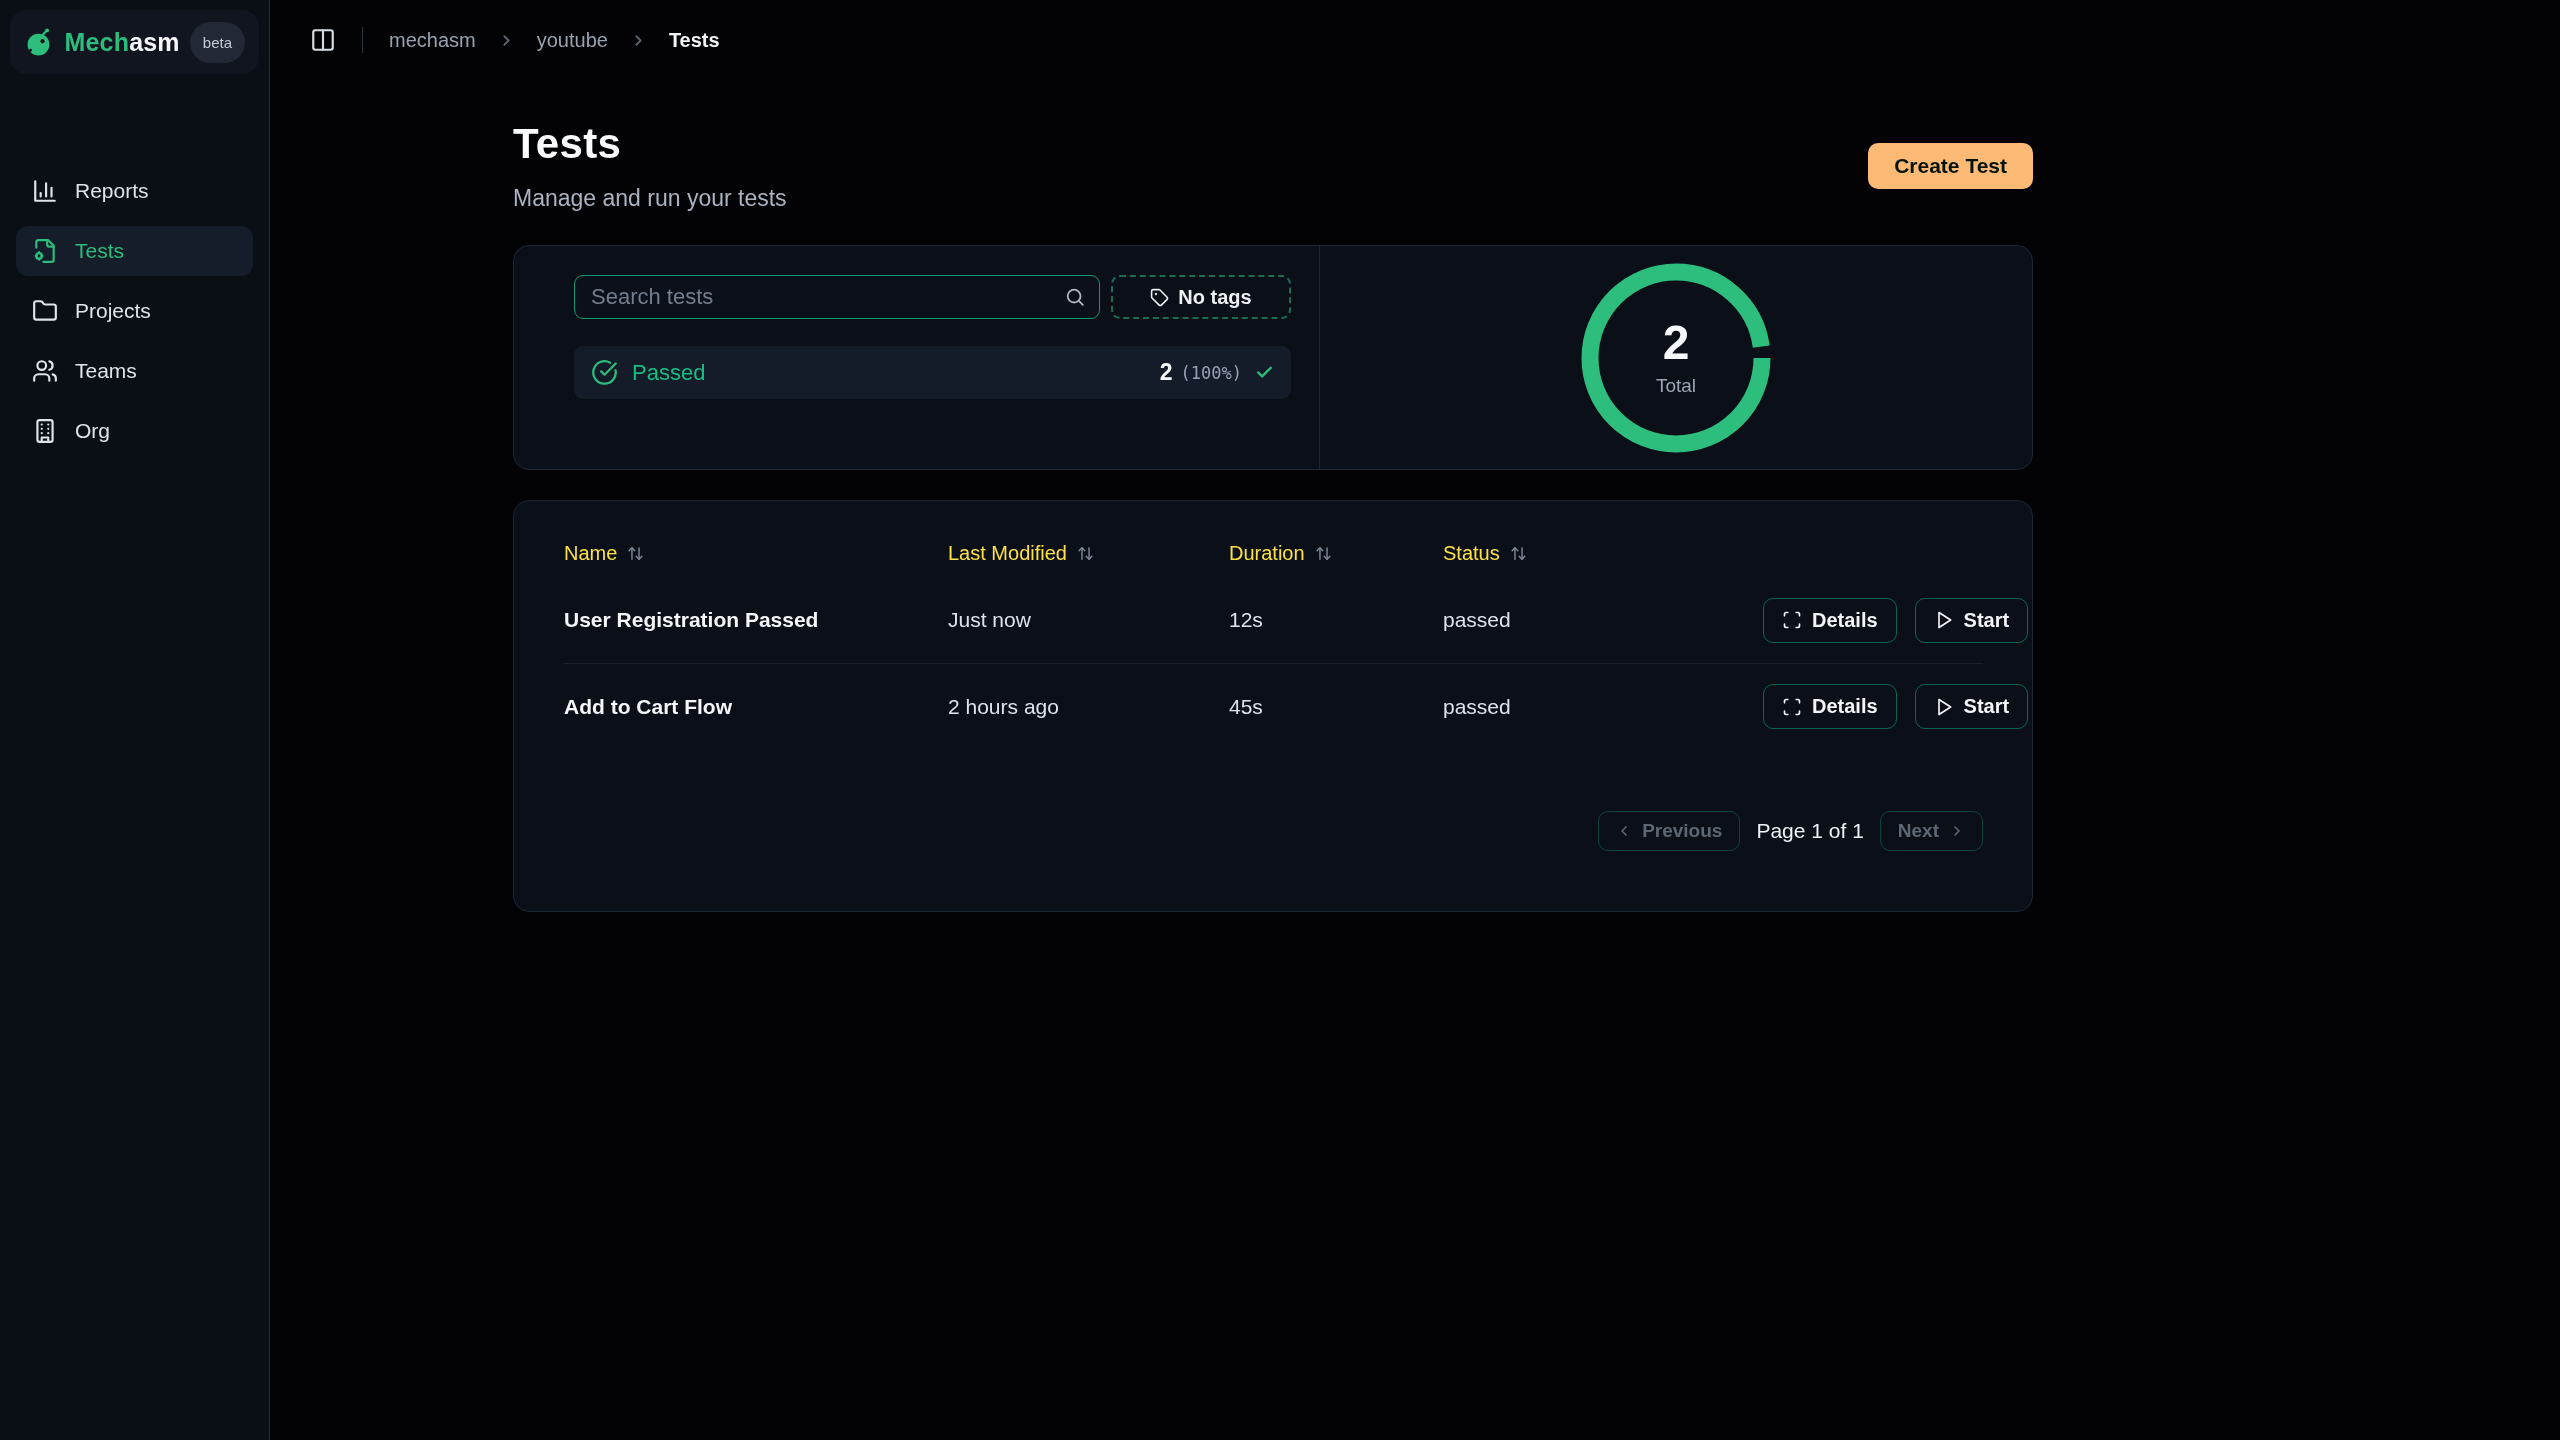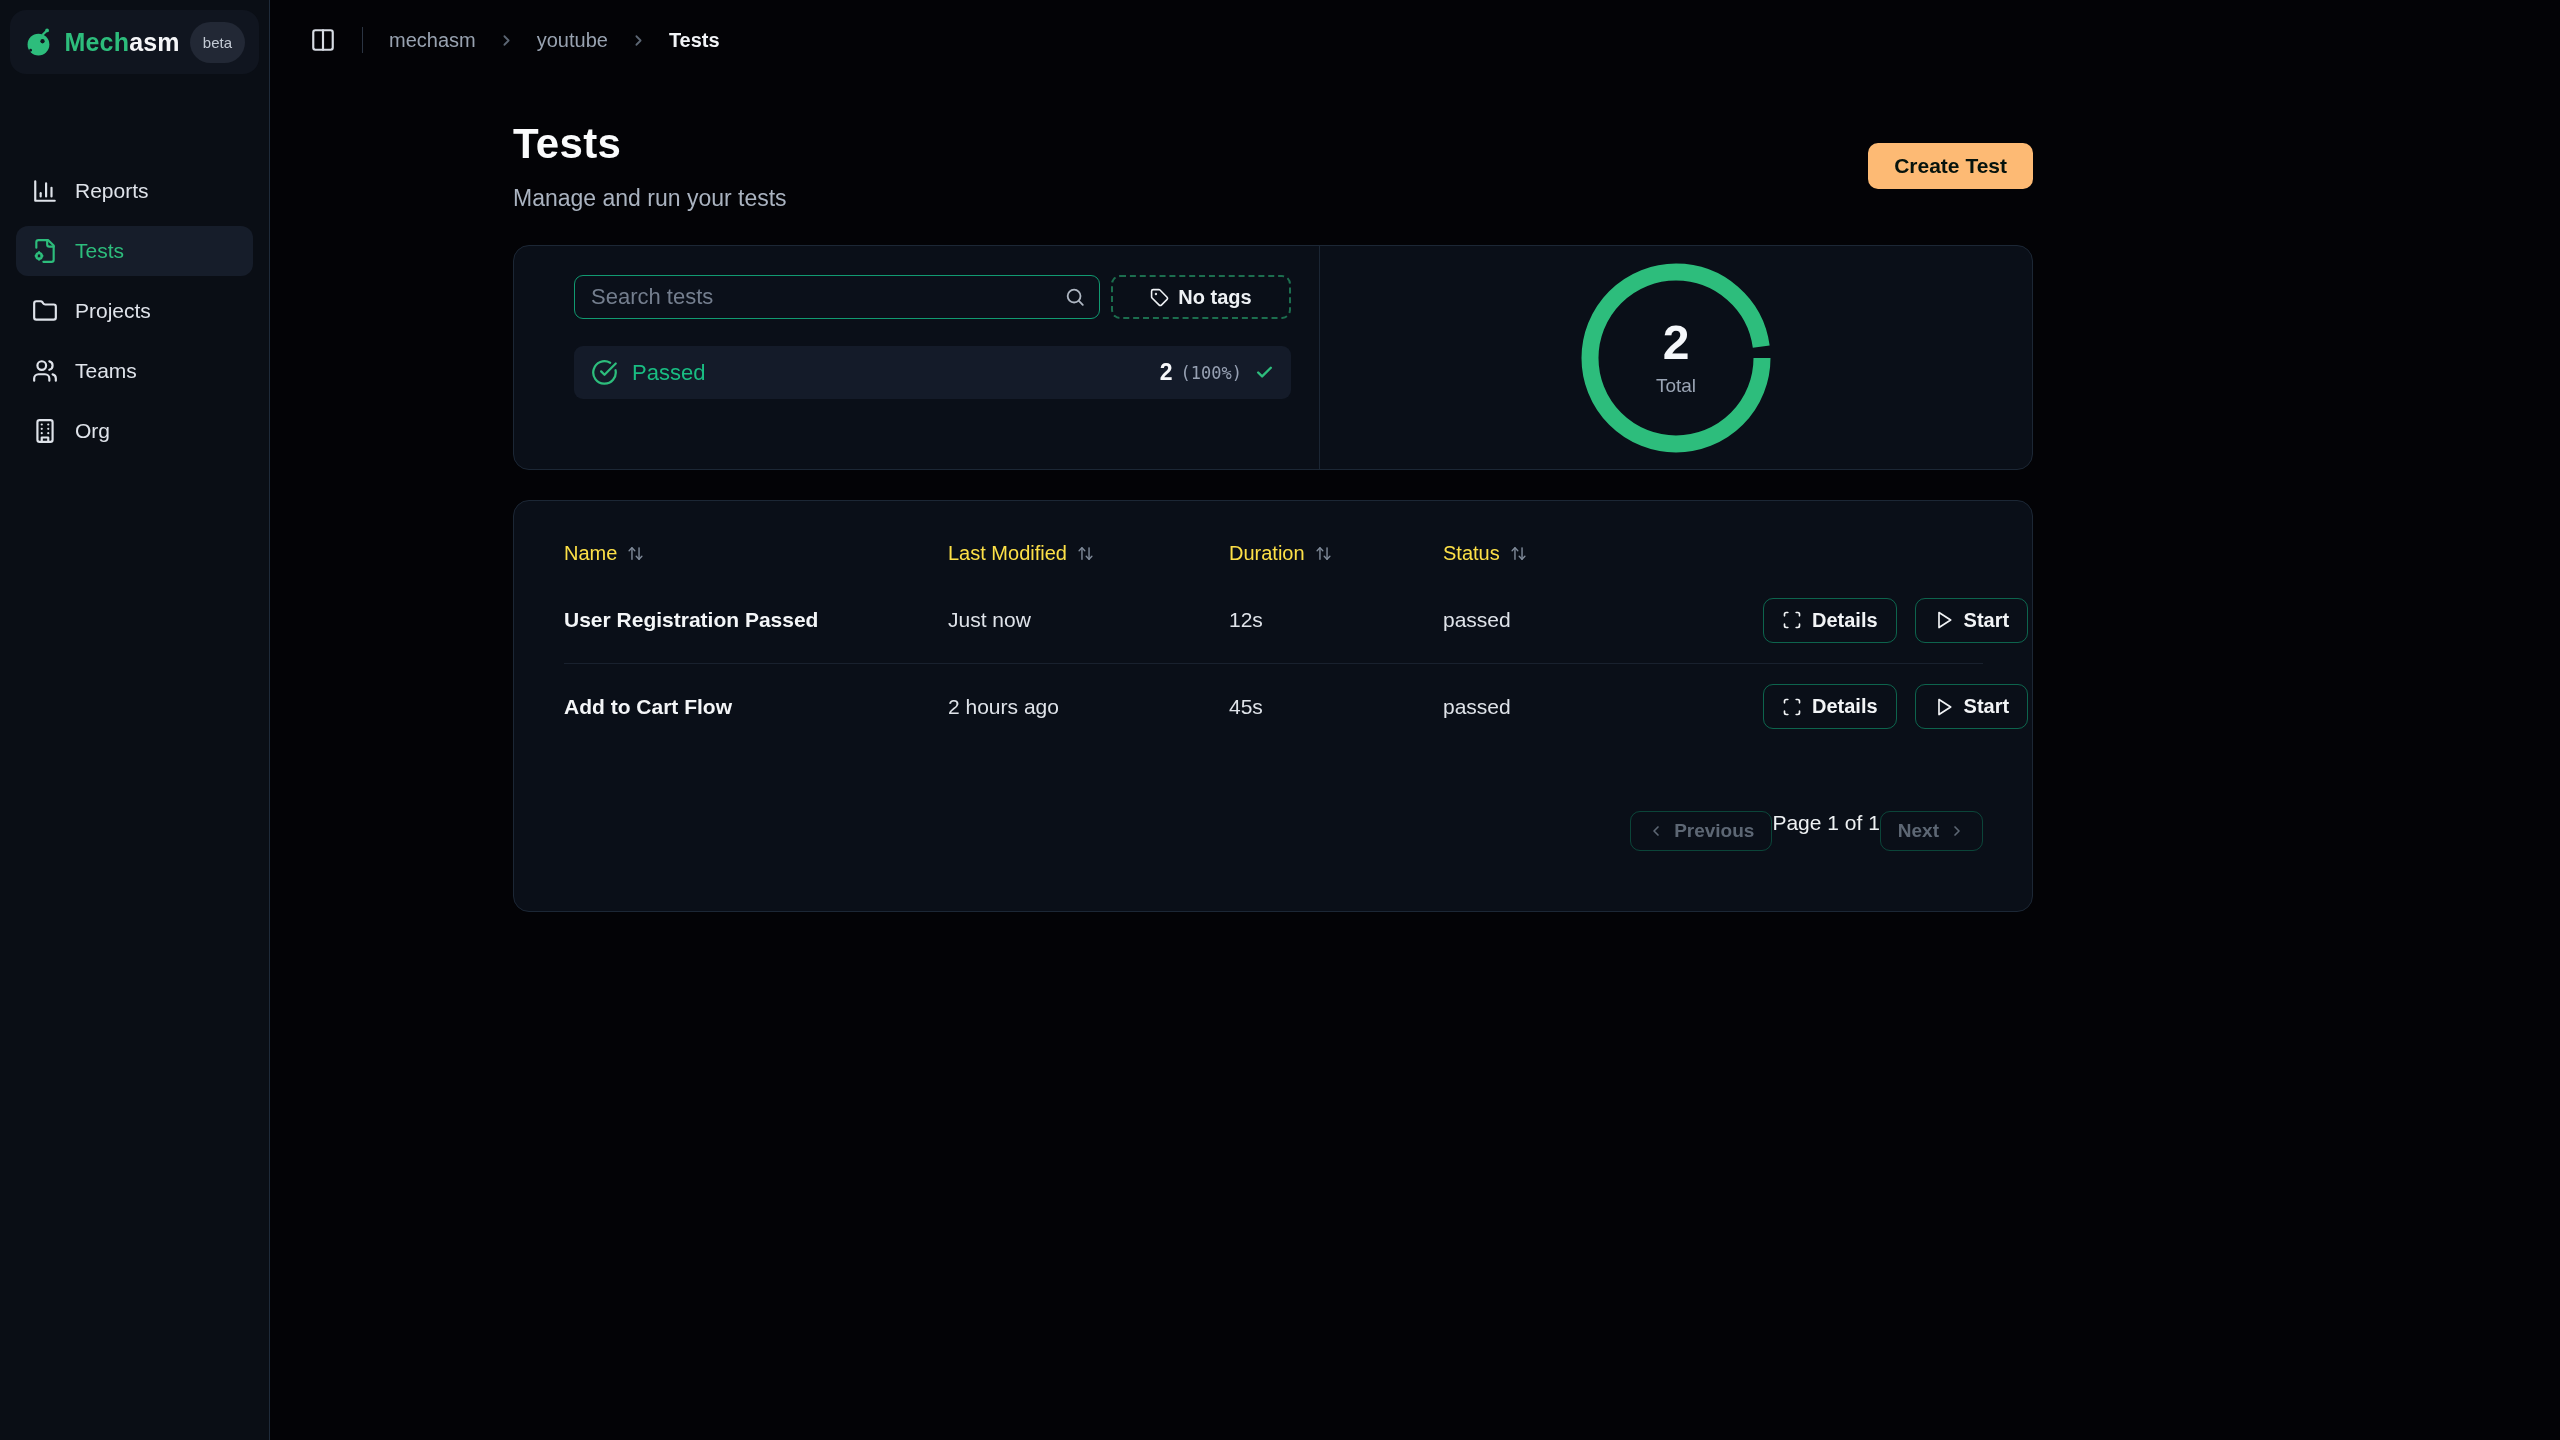--- a/index.html
+++ b/index.html
@@ -76,21 +76,21 @@
   .th svg { width:17px; height:17px; color:#7f8a99; }
   .trow { height:86px; }
   .trow + .trow { border-top:1px solid #19212e; }
   .cell-name { font-size:21px; font-weight:700; color:#f4f6f8; }
   .cell { font-size:21px; color:#dfe3e9; }
   .cell-actions { justify-self:end; display:flex; gap:18px; }
   .btn-outline { height:45px; padding:16px 18px; border-radius:10px; border:1px solid rgba(16,185,129,.5);
     background:transparent; color:#f2f4f6; font-size:20px; font-weight:700; font-family:inherit;
     display:flex; align-items:center; gap:10px; cursor:pointer; }
   .btn-outline svg { width:20px; height:20px; }
-  .pagination { margin-top:62px; display:flex; justify-content:flex-end; }
+  .pagination { margin-top:62px; display:flex; justify-content:flex-end; align-items:center; gap:16px; }
   .btn-page { height:40px; padding:0 17px; border-radius:10px; border:1px solid rgba(16,185,129,.32);
     background:transparent; color:#5d6774; font-size:19px; font-weight:700; font-family:inherit;
     display:flex; align-items:center; gap:10px; cursor:default; }
   .btn-page svg { width:16px; height:16px; }
   .page-label { font-size:21px; color:#eef1f3; }
 </style>
 </head>
 <body>
 
 <aside class="sidebar">

